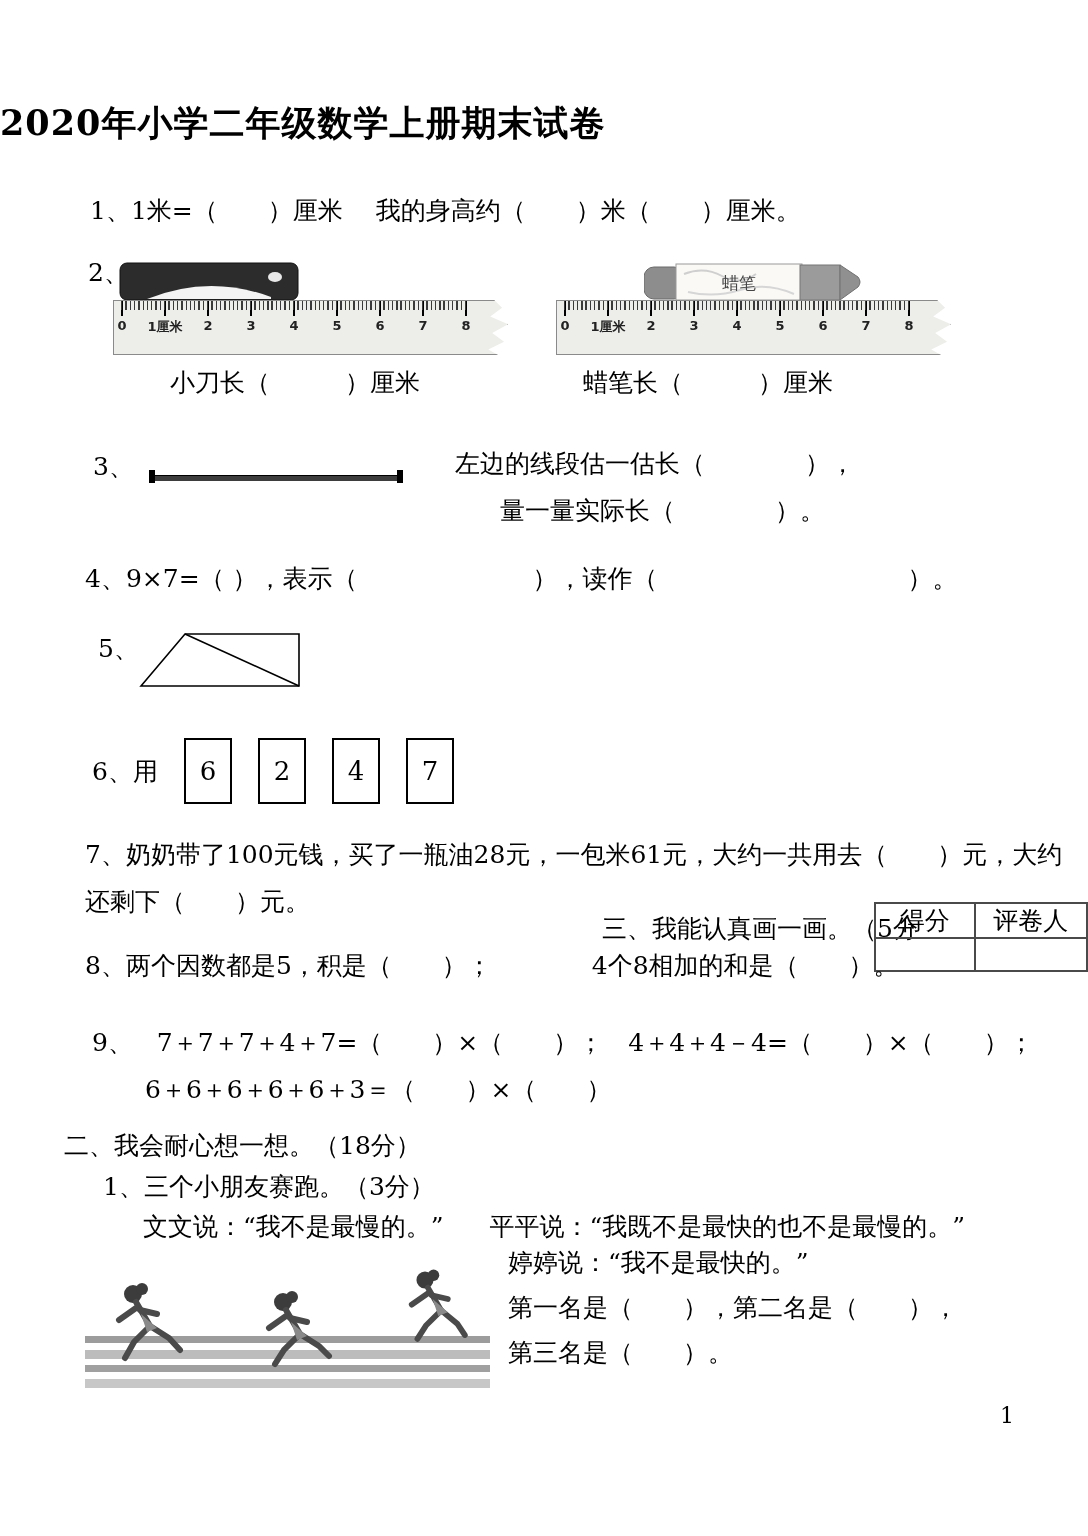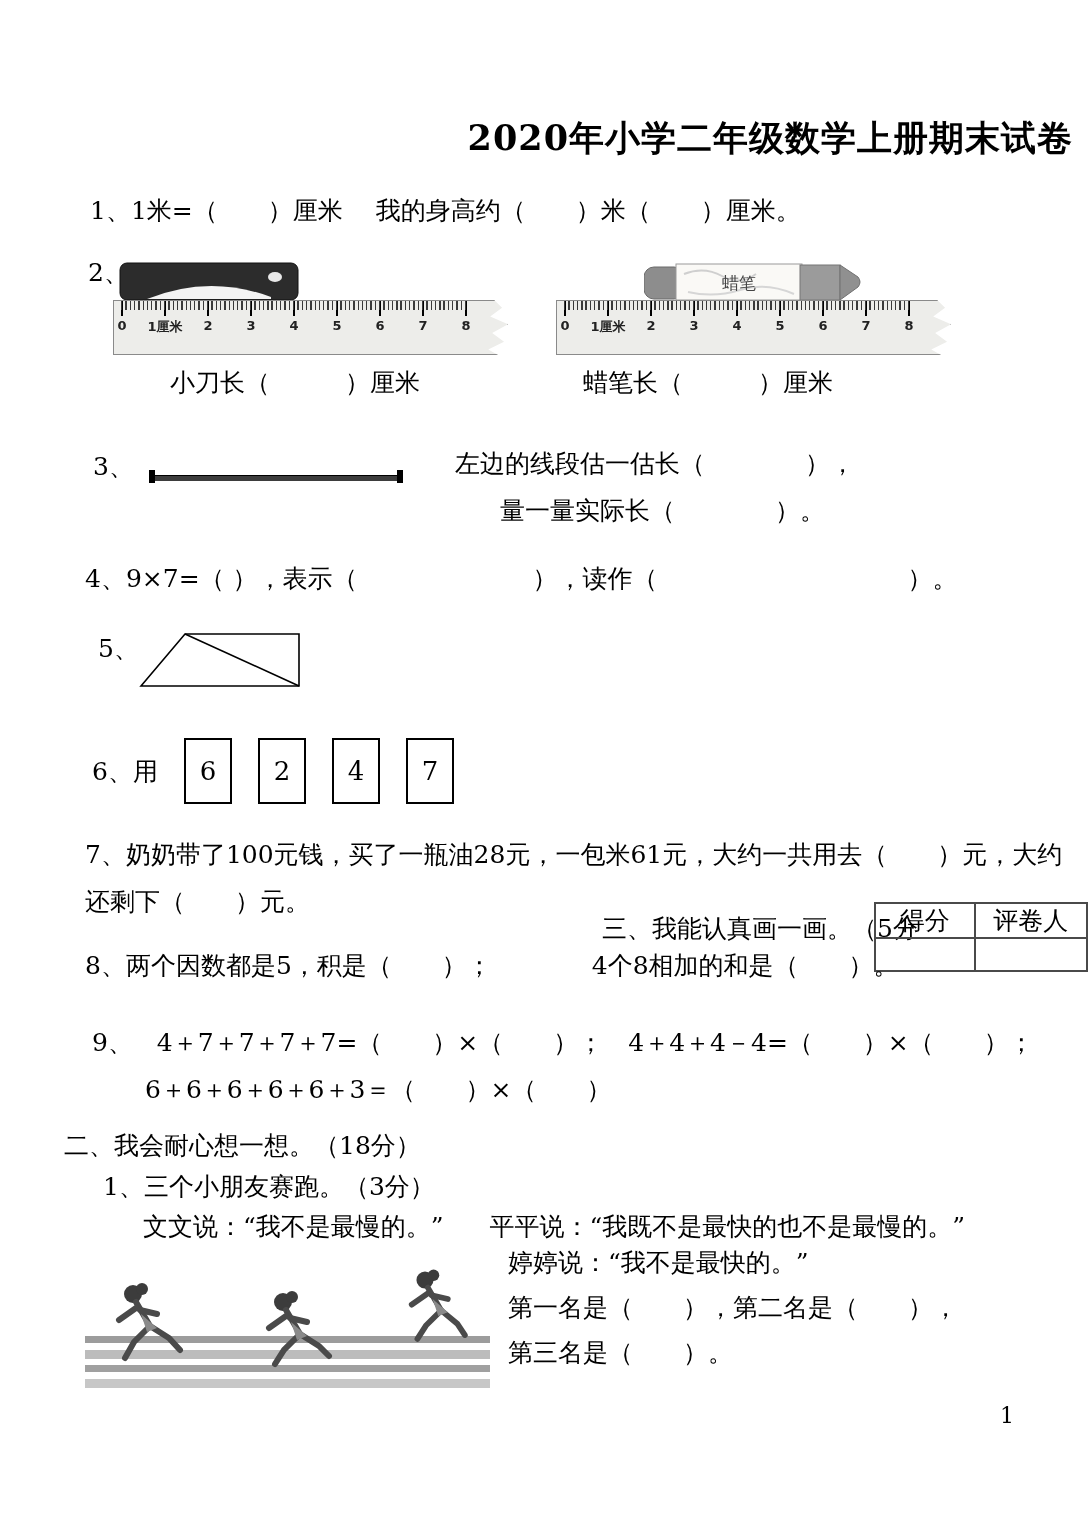--- a/index.html
+++ b/index.html
@@ -9,21 +9,21 @@
     height: 1536px;
     background: #ffffff;
     color: #000000;
     font-family: "DejaVu Serif", "Liberation Serif", serif;
     font-size: 25px;
     overflow: hidden;
   }
   .abs { position: absolute; white-space: nowrap; }
   .title {
     position: absolute; left: 0; right: 0; top: 100px;
-    margin: 15px; text-align: right;
+    margin: 0; text-align: left;
     font-size: 35px; font-weight: bold; letter-spacing: 1px;
   }
   
   .fig { position: absolute; }
   .ruler {
     position: absolute; left: 0; top: 42px;
     width: 393px; height: 53px;
     background: #ededea;
     border: 1px solid #8a8a8a;
     clip-path: polygon(0 0, 96.5% 0, 98.5% 14%, 95.5% 30%, 100% 44%, 96% 60%, 99% 76%, 95% 90%, 97.5% 100%, 0 100%);
@@ -175,21 +175,21 @@
         <td class="c2"></td>
       </tr>
     </tbody>
   </table>
 
   <div class="abs" style="left:85px; top:949px;">8、两个因数都是5，积是（　　）；　　　　4个8相加的和是（　　）。</div>
 
   <div class="abs" style="left:92px; top:1026px;">
     <div>
       <span>9、</span>
-      <span style="margin-left:16px;">4＋7＋7＋7＋7=（　　）×（　　）；　4＋4＋4－4=（　　）×（　　）；</span>
+      <span style="margin-left:16px;">7＋7＋7＋4＋7=（　　）×（　　）；　4＋4＋4－4=（　　）×（　　）；</span>
     </div>
     <div class="l2" style="margin-left:53px;">6＋6＋6＋6＋6＋3＝（　　）×（　　）</div>
   </div>
 
   <div class="abs" style="left:64px; top:1129px;">二、我会耐心想一想。（18分）</div>
   <div class="abs" style="left:103px; top:1170px;">1、三个小朋友赛跑。（3分）</div>
   <div class="abs" style="left:143px; top:1210px;">
     <span>文文说：“我不是最慢的。”</span>
     <span style="margin-left:38px;">平平说：“我既不是最快的也不是最慢的。”</span>
   </div>

